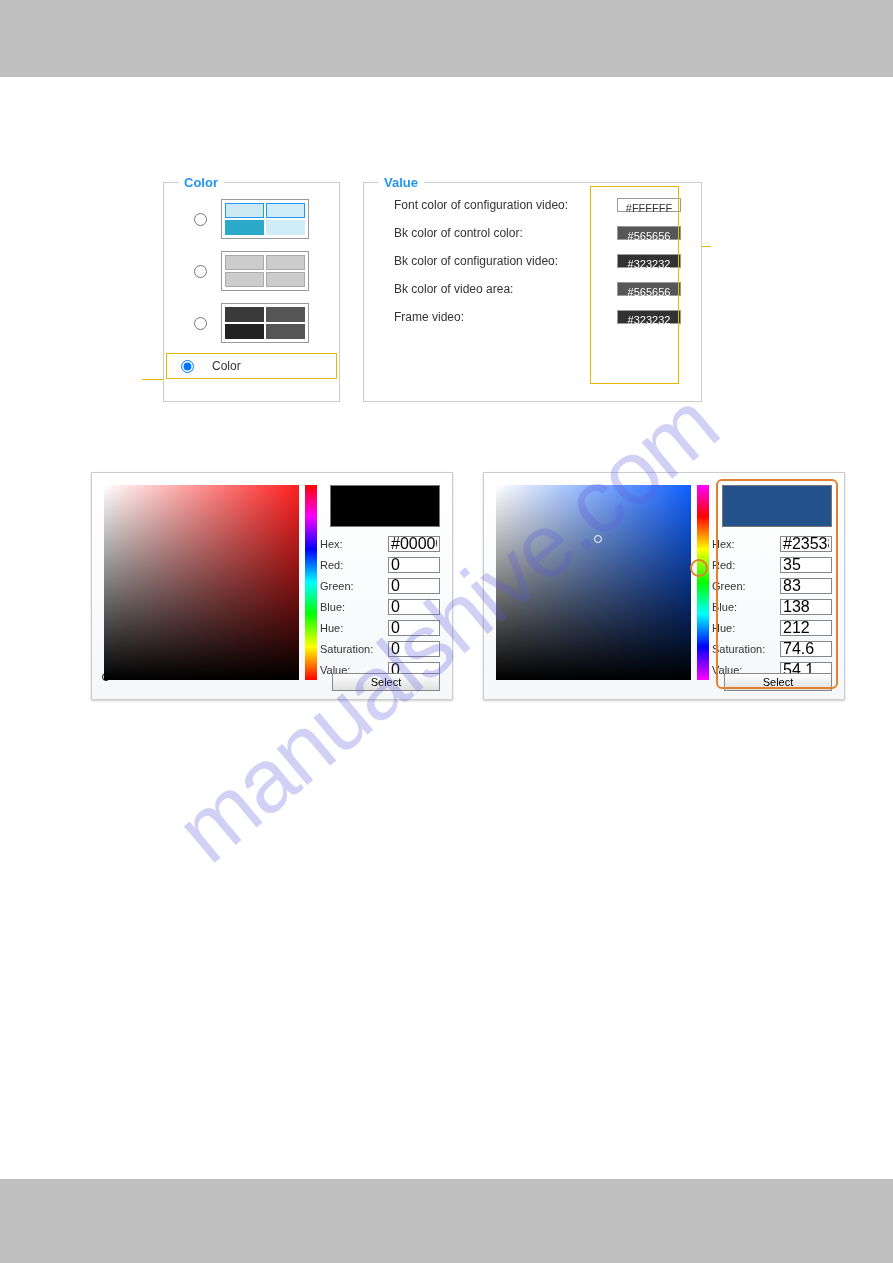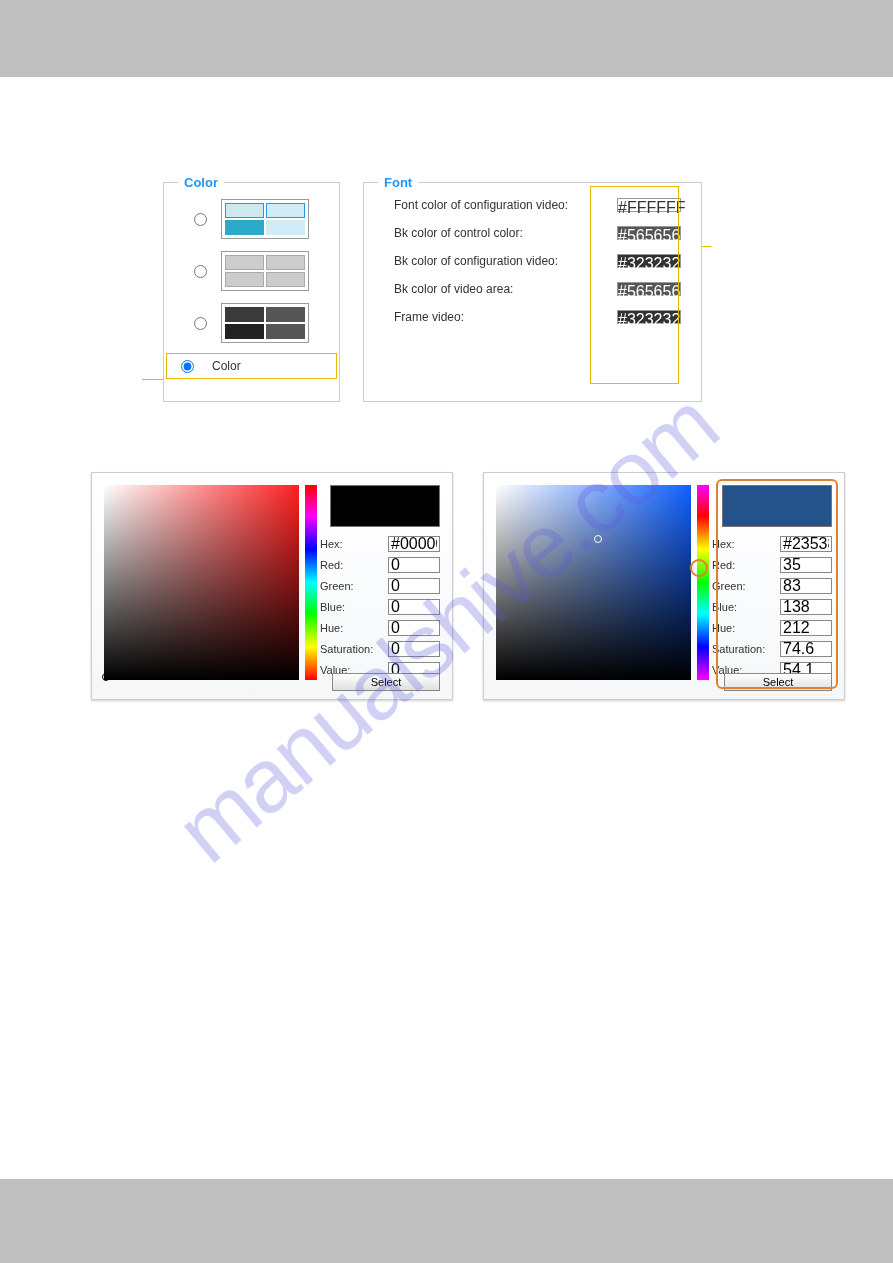--- a/index.html
+++ b/index.html
@@ -29,21 +29,21 @@
   .tt3 .a{background:#3a3a3a;flex:1}.tt3 .b{background:#555;flex:1}.tt3 .c{background:#222;flex:1}.tt3 .d{background:#555;flex:1}
 
   .custom-row { border: 1.5px solid #e6b800; height: 26px; display: flex; align-items: center; padding-left: 14px; margin: 4px 2px 0 2px;}
   .custom-row input { margin-right: 18px; }
   .line-l { position: absolute; top: 207px; left: -21px; width: 21px; height: 1px; background: #e6b800; }
   .line-r { position: absolute; top: 74px; left: 519px; width: 29px; height: 1px; background: #e6b800; }
   .c-hl { position: absolute; top: 14px; left: 427px; width: 89px; height: 198px; border: 1.5px solid #e6b800; z-index: 5; pointer-events: none;}
 
   .color-row { display: flex; align-items: center; height: 28px; padding-left: 30px; }
   .color-row .lab { flex: 1; font-size: 12px; color: #333; }
-  .swatch { width: 64px; height: 14px; border: 1px solid #999; text-align: center; font-size: 16px; line-height: 18px; color: #fff; margin-right: 20px;}
+  .swatch { width: 64px; height: 14px; border: 1px solid #999; text-align: center; font-size: 11px; line-height: 18px; color: #fff; margin-right: 20px;}
 
   
   .pickers { position: absolute; top: 395px; left: 65px; display: flex; gap: 30px; margin-left: 26px; }
   .picker { width: 362px; height: 228px; border: 1px solid #ccc; background: linear-gradient(#fff,#f5f7f9); position: relative; box-shadow: 0 1px 2px rgba(0,0,0,0.2);}
   .grad1 { position: absolute; top: 12px; left: 12px; width: 195px; height: 195px; }
   .hue { position: absolute; top: 12px; left: 213px; width: 12px; height: 195px; background: linear-gradient(to bottom, #f0f, #f00 16%, #ff0 33%, #0f0 50%, #0ff 66%, #00f 83%, #f0f); }
   .hue2 { background: linear-gradient(to bottom, #f00, #f0f 16%, #00f 33%, #0ff 50%, #0f0 66%, #ff0 83%, #f00); }
   .preview { position: absolute; top: 12px; right: 12px; width: 110px; height: 42px; border: 1px solid #777; }
   .fields { position: absolute; top: 60px; right: 12px; width: 120px; }
   .fld { display: flex; align-items: center; height: 21px; }
@@ -109,21 +109,21 @@
             </div>
         </div>
       </div>
       <div class="custom-row">
         <input type="radio" name="t" checked="" style="">
         <span>Color</span>
       </div>
     </div>
 
     <div class="color-box">
-      <div class="legend">Font</div>
+      <div class="legend">Value</div>
       <div style="height:8px"></div>
       <div id="color-rows">
           <div class="color-row">
             <div class="lab">Font color of configuration video:</div>
             <div class="swatch" style="background: rgb(255, 255, 255); color: rgb(51, 51, 51);">#FFFFFF</div>
           </div>
           <div class="color-row">
             <div class="lab">Bk color of control color:</div>
             <div class="swatch" style="background: rgb(86, 86, 86); color: rgb(255, 255, 255);">#565656</div>
           </div>

